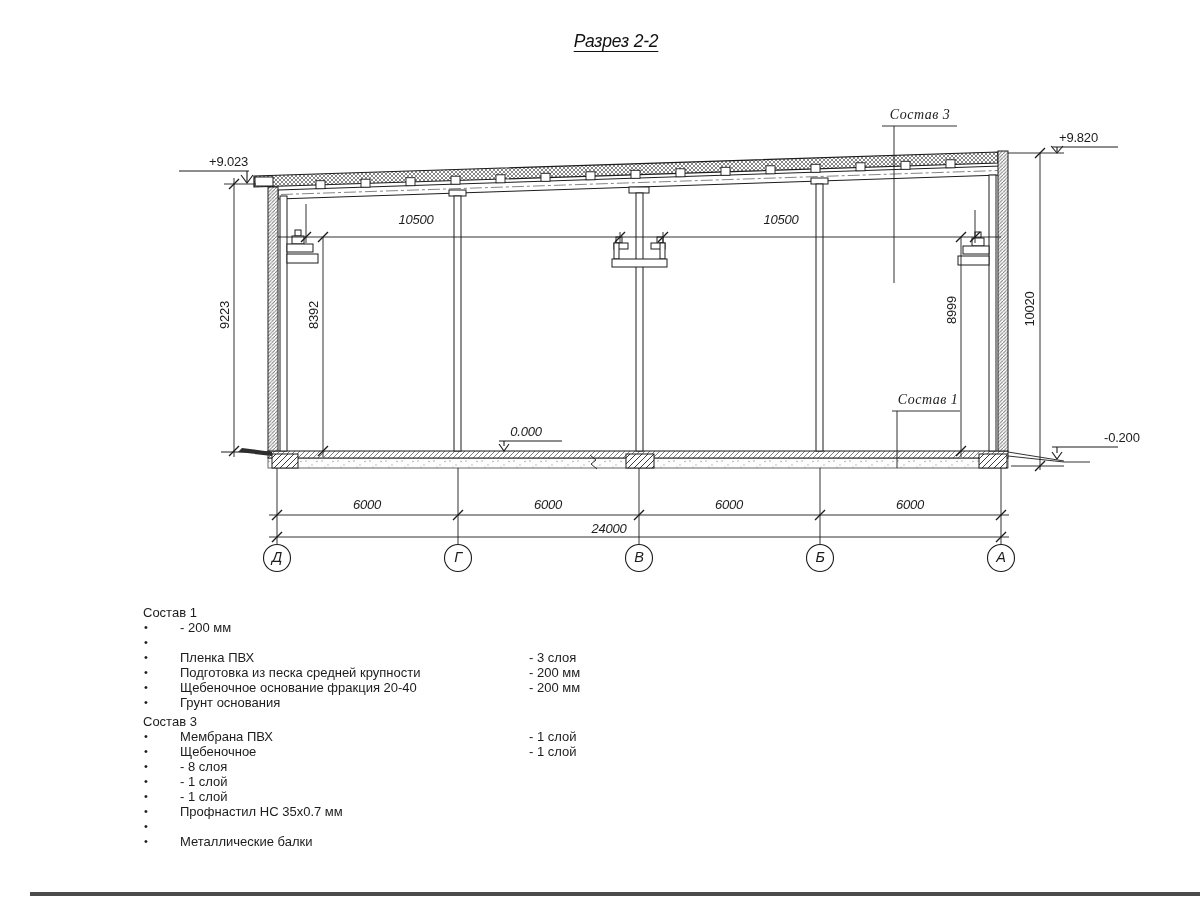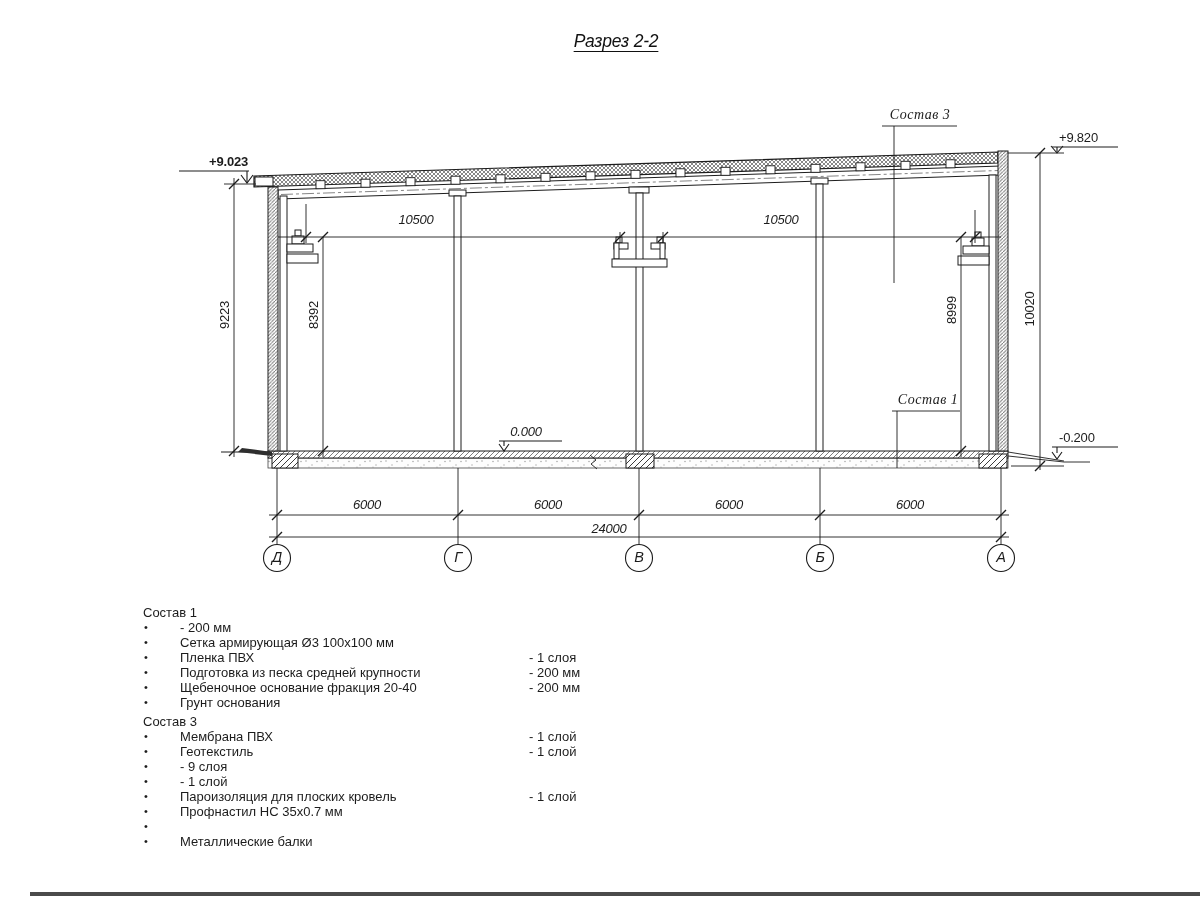--- a/index.html
+++ b/index.html
@@ -3,21 +3,21 @@
 <meta charset="utf-8">
 <style>
   html,body{margin:0;padding:0;background:#fff;}
   #page{position:relative;width:1200px;height:900px;background:#ffffff;overflow:hidden;
         font-family:"Liberation Sans","DejaVu Sans",sans-serif;color:#1c1c1c;margin-left:16px;}
   svg{position:absolute;left:0;top:0;}
   .t{position:absolute;font-size:13px;line-height:14px;white-space:nowrap;color:#1c1c1c;letter-spacing:-0.2px;}
   .title{top:34px;left:0;right:0;text-align:center;font-size:17.5px;font-style:italic;
          text-decoration:underline;text-underline-offset:4px;color:#111;}
   .ctr{text-align:center;font-style:italic;}
-  .rt{text-align:right;font-weight:bold;}
+  .rt{text-align:right;}
   .rot{width:60px;text-align:center;transform:rotate(-90deg);transform-origin:center;}
   .callout{font-family:"Liberation Serif","DejaVu Serif",serif;font-style:italic;font-size:14px;letter-spacing:0.5px;}
   .axis{font-size:14.5px;}
   .mat{position:absolute;left:127px;top:605px;width:520px;}
   .mat-h{font-size:13px;line-height:15px;height:15px;}
   .mat-row{display:flex;height:15px;line-height:15px;font-size:13px;}
   .mat-b{width:36px;padding-left:1px;font-size:11px;}
   .mat-n{width:349px;overflow:hidden;white-space:nowrap;}
   .mat-v{white-space:nowrap;}
   .mat-gap{height:4px;}
@@ -174,21 +174,21 @@
         <circle cx="985" cy="558" r="13.5"></circle>
       </g>
     </g>
   </svg>
 
   <span class="t title">Разрез 2-2</span>
 
   <span class="t rt" style="left:150px;top:155px;width:82px;">+9.023</span>
   <span class="t" style="left:1043px;top:131px;">+9.820</span>
   <span class="t ctr" style="left:480px;top:425px;width:60px;">0.000</span>
-  <span class="t" style="left:1043px;top:431px;">-0.200</span>
+  <span class="t" style="left:1088px;top:431px;">-0.200</span>
 
   <span class="t ctr callout" style="left:864px;top:108px;width:80px;">Состав 3</span>
   <span class="t ctr callout" style="left:872px;top:393px;width:80px;">Состав 1</span>
 
   <span class="t ctr" style="left:360px;top:213px;width:80px;">10500</span>
   <span class="t ctr" style="left:725px;top:213px;width:80px;">10500</span>
 
   <span class="t rot" style="left:179px;top:308px;">9223</span>
   <span class="t rot" style="left:268px;top:308px;">8392</span>
   <span class="t rot" style="left:906px;top:303px;">8999</span>
@@ -210,28 +210,27 @@
     <div class="mat-h">Состав 1</div>
     <div>
 
         <div class="mat-row">
           <span class="mat-b">•</span>
           <span class="mat-v">-  200 мм</span>
         </div>
 
         <div class="mat-row">
           <span class="mat-b">•</span>
-          <span class="mat-n">Сетка армирующая Ø3 100х100 мм</span>
           <span class="mat-v"></span>
         </div>
 
         <div class="mat-row">
           <span class="mat-b">•</span>
           <span class="mat-n">Пленка ПВХ</span>
-          <span class="mat-v">-  1 слоя</span>
+          <span class="mat-v">-  3 слоя</span>
         </div>
 
         <div class="mat-row">
           <span class="mat-b">•</span>
           <span class="mat-n">Подготовка из песка средней крупности</span>
           <span class="mat-v">- 200 мм</span>
         </div>
 
         <div class="mat-row">
           <span class="mat-b">•</span>
@@ -250,37 +249,36 @@
     <div>
 
         <div class="mat-row">
           <span class="mat-b">•</span>
           <span class="mat-n">Мембрана ПВХ</span>
           <span class="mat-v">- 1 слой</span>
         </div>
 
         <div class="mat-row">
           <span class="mat-b">•</span>
-          <span class="mat-n">Геотекстиль</span>
+          <span class="mat-n">Щебеночное</span>
           <span class="mat-v">- 1 слой</span>
         </div>
 
         <div class="mat-row">
           <span class="mat-b">•</span>
-          <span class="mat-v">- 9 слоя</span>
+          <span class="mat-v">- 8 слоя</span>
         </div>
 
         <div class="mat-row">
           <span class="mat-b">•</span>
           <span class="mat-v">- 1 слой</span>
         </div>
 
         <div class="mat-row">
           <span class="mat-b">•</span>
-          <span class="mat-n">Пароизоляция для плоских кровель</span>
           <span class="mat-v">- 1 слой</span>
         </div>
 
         <div class="mat-row">
           <span class="mat-b">•</span>
           <span class="mat-n">Профнастил НС 35х0.7 мм</span>
           <span class="mat-v"></span>
         </div>
 
         <div class="mat-row">

